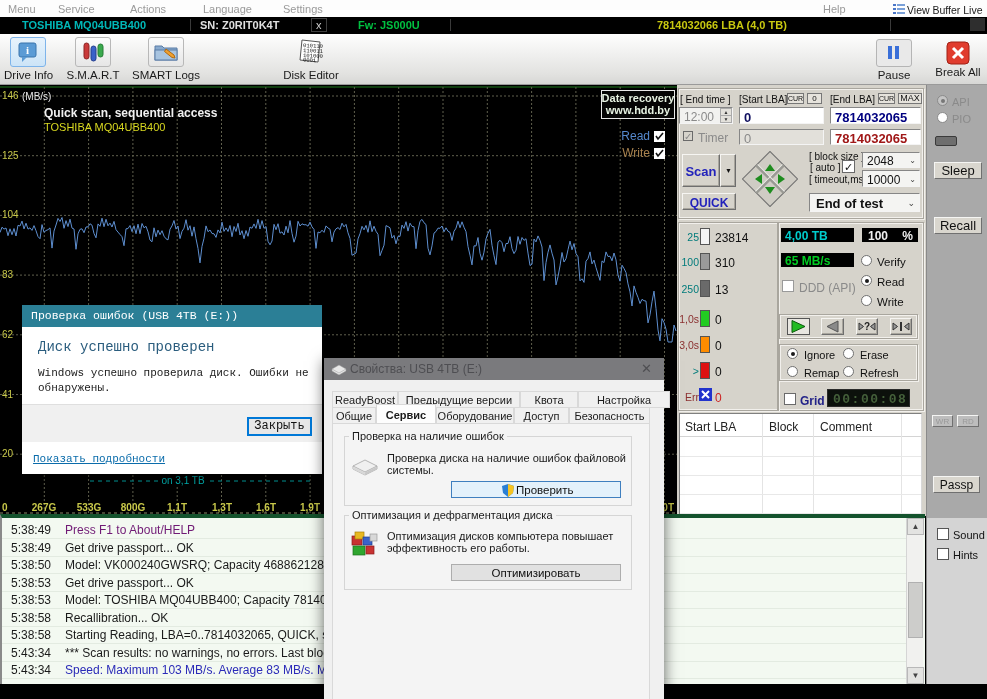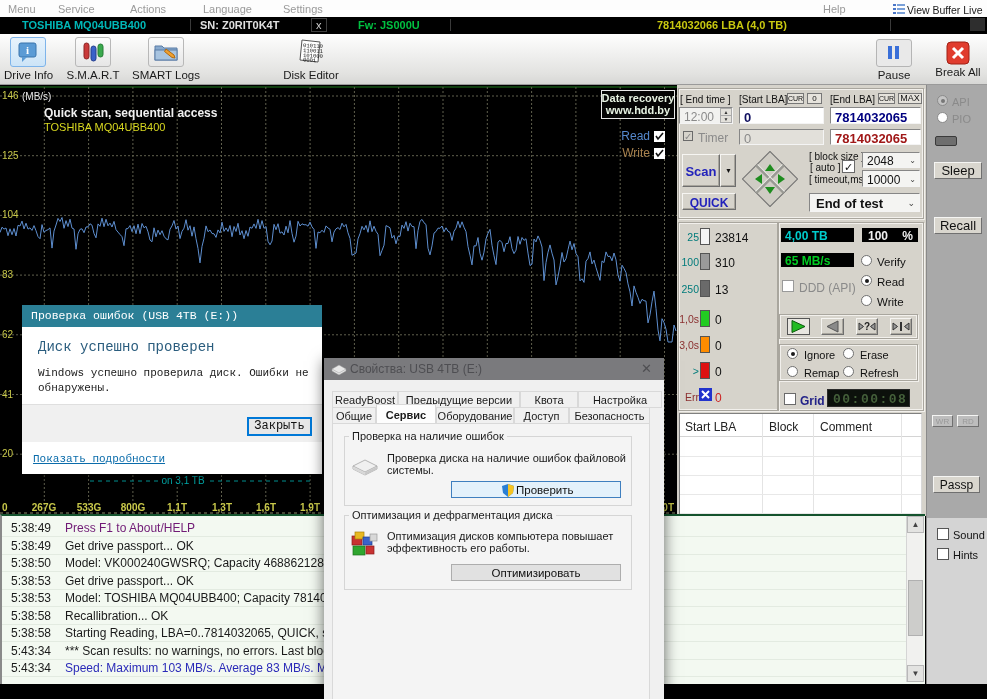--- a/index.html
+++ b/index.html
@@ -31,21 +31,21 @@
 .lcd{background:#000;font-weight:bold;font-size:12px;}
 .mini{position:absolute;font-size:8px;text-align:center;background:#e6e3dc;border:1px solid #777;color:#111;}
 .cb{position:absolute;background:#fff;border:1px solid #6a6a6a;font-size:10px;line-height:9px;text-align:center;color:#111;}
 .radio{position:absolute;width:11px;height:11px;border-radius:50%;background:#fff;border:1px solid #707070;}
 .radio.on::after{content:"";position:absolute;left:3px;top:3px;width:4px;height:4px;border-radius:50%;background:#1a1a1a;}
 
 #rcol{left:926px;top:85px;width:61px;height:603px;background:#a9a9a9;border-left:1px solid #8a8a8a;}
 #rcol .lower{position:absolute;left:0;top:433px;width:61px;height:170px;background:#d4d4d4;}
 .sbtn{position:absolute;background:#d9d6ce;border-top:1px solid #f5f5f3;border-left:1px solid #f5f5f3;border-right:1px solid #707070;border-bottom:1px solid #707070;text-align:center;font-size:13px;color:#111;}
 
-#log{left:0;top:514px;width:925px;height:170px;background:#f3f9f1;border-top:2px solid #14532d;border-left:2px solid #8a8a8a;font-size:12px;}
+#log{left:0;top:514px;width:925px;height:170px;background:#f3f9f1;border-top:4px solid #14532d;border-left:2px solid #8a8a8a;font-size:12px;}
 .lrow{position:absolute;left:0;width:906px;height:17px;border-bottom:1px solid #e3ebe1;}
 .lrow .ts{position:absolute;left:9px;color:#1a1a1a;}
 .lrow .msg{position:absolute;left:63px;white-space:nowrap;color:#1a1a1a;}
 #bottombar{left:0;top:684px;width:987px;height:15px;background:#000;}
 
 #dlg1{left:22px;top:305px;width:300px;height:169px;background:#fff;box-shadow:2px 3px 9px rgba(0,0,0,.55);font-size:12px;font-family:Liberation Mono, monospace;}
 #dlg1 .title{position:absolute;left:0;top:0;width:300px;height:22px;background:#2b7f96;color:#fff;line-height:22px;padding-left:9px;font-size:11.5px;}
 #dlg2{left:324px;top:358px;width:340px;height:341px;background:#f0f0f0;box-shadow:0 3px 14px rgba(0,0,0,.6);font-size:12px;}
 #dlg2 .title{position:absolute;left:0;top:0;width:340px;height:22px;background:#7a7a7d;color:#4e4e52;line-height:22px;}
 .tab{position:absolute;height:17px;background:#f0f0f0;border:1px solid #d9d9d9;text-align:center;font-size:11px;color:#1a1a1a;line-height:16px;}
@@ -430,21 +430,21 @@
         <span style="position:absolute;left:26px;top:0">Свойства: USB 4TB (E:)</span>
         <span style="position:absolute;right:12px;top:0;font-size:13px">✕</span>
 <svg style="position:absolute;left:7px;top:6px" width="16" height="11">
           <path d="M1 5 L8 1 L15 5 L15 7 L8 11 L1 7 Z" fill="#e8e8e8" stroke="#9a9a9a" stroke-width="0.5"></path>
           <path d="M1 5 L8 9 L15 5" fill="none" stroke="#9a9a9a" stroke-width="0.5"></path>
         </svg>
 </div>
 <div class="tab" style="left:8px;top:33px;width:66px">ReadyBoost</div>
 <div class="tab" style="left:74px;top:33px;width:122px">Предыдущие версии</div>
 <div class="tab" style="left:196px;top:33px;width:58px">Квота</div>
-<div class="tab" style="left:254px;top:33px;width:84px">Настройка</div>
+<div class="tab" style="left:254px;top:33px;width:92px">Настройка</div>
 <div class="tab" style="left:8px;top:49px;width:44px">Общие</div>
 <div class="tab active" style="left:52px;top:46px;width:60px;line-height:20px">Сервис</div>
 <div class="tab" style="left:112px;top:49px;width:78px">Оборудование</div>
 <div class="tab" style="left:190px;top:49px;width:55px">Доступ</div>
 <div class="tab" style="left:245px;top:49px;width:81px">Безопасность</div>
 <div class="abs" style="left:8px;top:65px;width:318px;height:630px;background:#f4f4f4;border:1px solid #d9d9d9;border-top:none"></div>
 <div class="abs" style="left:8px;top:65px;width:318px;height:1px;background:#d9d9d9"></div>
 <div class="abs" style="left:52px;top:64px;width:60px;height:2px;background:#f4f4f4"></div>
 <div class="grp" style="left:20px;top:78px;width:288px;height:70px;border-color:#d5d5d5"></div>
 <div class="grplabel" style="left:25px;top:72px;background:#f4f4f4">Проверка на наличие ошибок</div>

